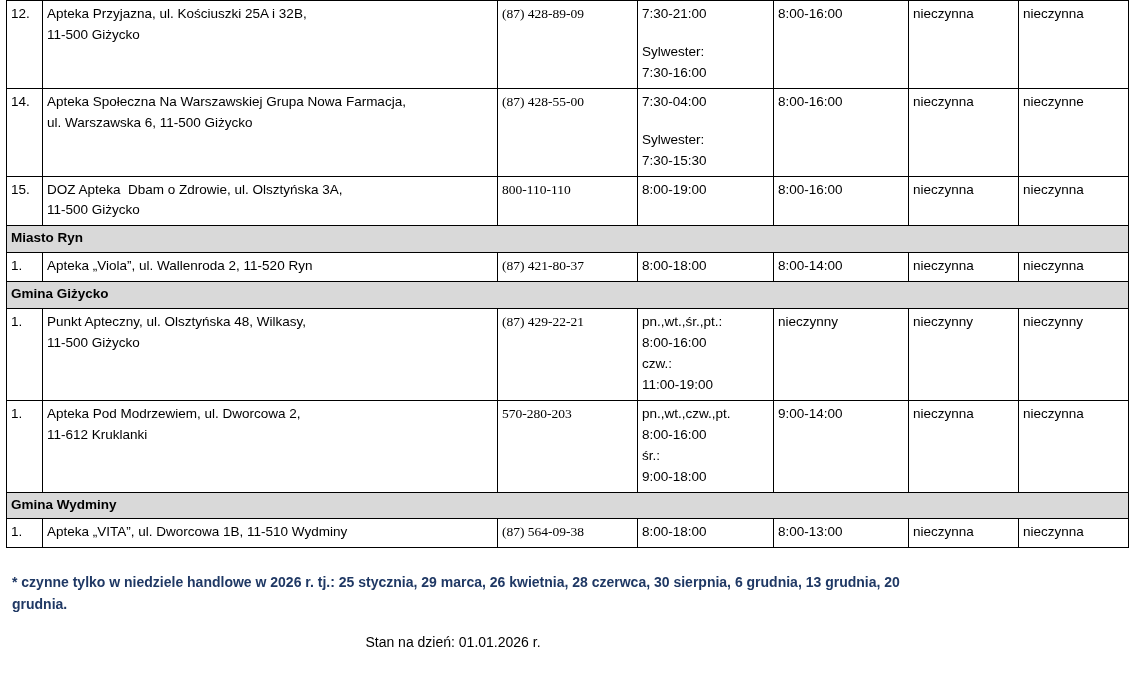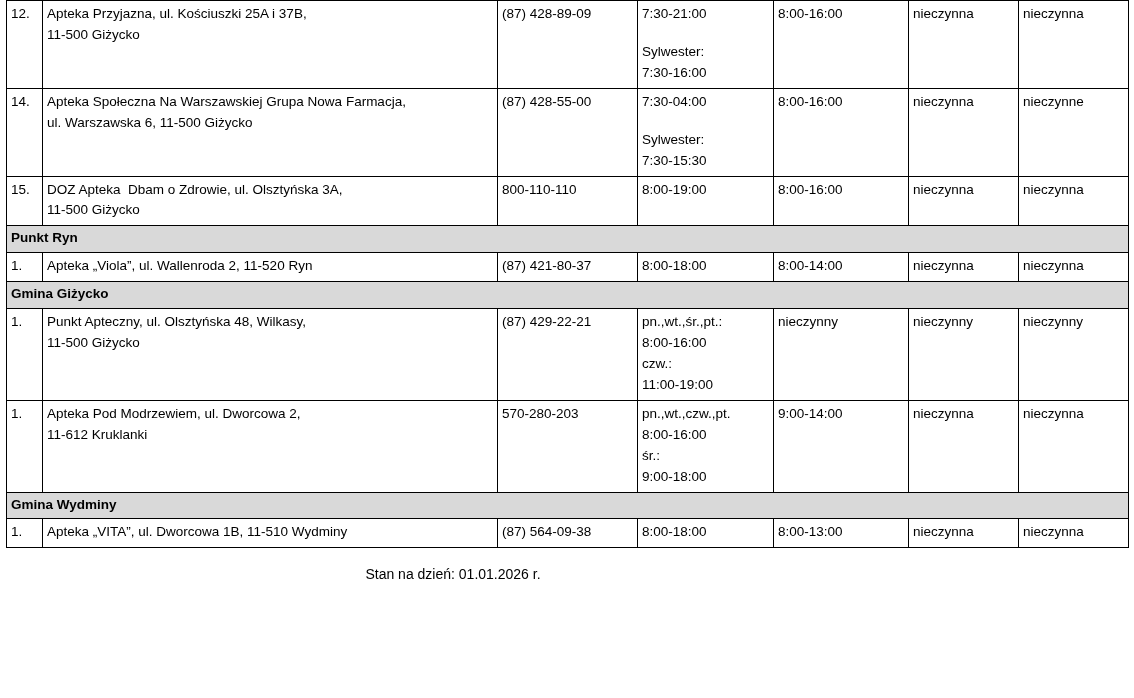--- a/index.html
+++ b/index.html
@@ -30,21 +30,21 @@
   table.pharmacy-table td {
     border: 1px solid #000000;
     vertical-align: top;
     padding: 3px 4px 4px 4px;
     line-height: 1.55;
     font-size: 13.5px;
     word-wrap: break-word;
   }
   td.c-num { width: 36px; }
   td.c-name { width: 455px; }
-  td.c-phone { width: 140px; }
+  td.c-phone { width: 140px; font-family: Liberation Serif, serif; }
   td.c-h1 { width: 136px; }
   td.c-h2 { width: 135px; }
   td.c-h3 { width: 110px; }
   td.c-h4 { width: 110px; }
 
   tr.section-row td {
     background: #d9d9d9;
     font-weight: bold;
     padding-top: 2px;
     padding-bottom: 3px;
@@ -80,21 +80,21 @@
         <col style="width:140px">
       <col style="width:136px">
         <col style="width:135px">
         <col style="width:110px">
         <col style="width:110px">
     </colgroup>
     <tbody id="table-body">
         <tr>
           <td class="c-num">12.</td>
           <td class="c-name">
-            <span class="cell-line">Apteka Przyjazna, ul. Kościuszki 25A i 37B,</span>
+            <span class="cell-line">Apteka Przyjazna, ul. Kościuszki 25A i 32B,</span>
             <span class="cell-line">11-500 Giżycko</span>
           </td>
           <td class="c-phone">(87) 428-89-09</td>
           <td class="c-h1">
             <span class="cell-line">7:30-21:00</span>
             <span class="cell-gap"></span>
             <span class="cell-line">Sylwester:</span>
             <span class="cell-line">7:30-16:00</span>
           </td>
           <td class="c-h2">8:00-16:00</td>
@@ -126,21 +126,21 @@
           </td>
           <td class="c-phone">800-110-110</td>
           <td class="c-h1">
             <span class="cell-line">8:00-19:00</span>
           </td>
           <td class="c-h2">8:00-16:00</td>
           <td class="c-h3">nieczynna</td>
           <td class="c-h4">nieczynna</td>
         </tr>
         <tr class="section-row">
-          <td colspan="7">Punkt Ryn</td>
+          <td colspan="7">Miasto Ryn</td>
         </tr>
         <tr>
           <td class="c-num">1.</td>
           <td class="c-name">
             <span class="cell-line">Apteka „Viola”, ul. Wallenroda 2, 11-520 Ryn</span>
           </td>
           <td class="c-phone">(87) 421-80-37</td>
           <td class="c-h1">
             <span class="cell-line">8:00-18:00</span>
           </td>
@@ -197,16 +197,17 @@
           <td class="c-h1">
             <span class="cell-line">8:00-18:00</span>
           </td>
           <td class="c-h2">8:00-13:00</td>
           <td class="c-h3">nieczynna</td>
           <td class="c-h4">nieczynna</td>
         </tr>
       </tbody>
   </table>
 
+  <div class="footnote" style="color: rgb(31, 56, 100);">* czynne tylko w niedziele handlowe w 2026 r. tj.: 25 stycznia, 29 marca, 26 kwietnia, 28 czerwca, 30 sierpnia, 6 grudnia, 13 grudnia, 20 grudnia.</div>
 
   <div class="status-line">Stan na dzień: 01.01.2026 r.</div>
 
 </div>
 
 </body></html>

